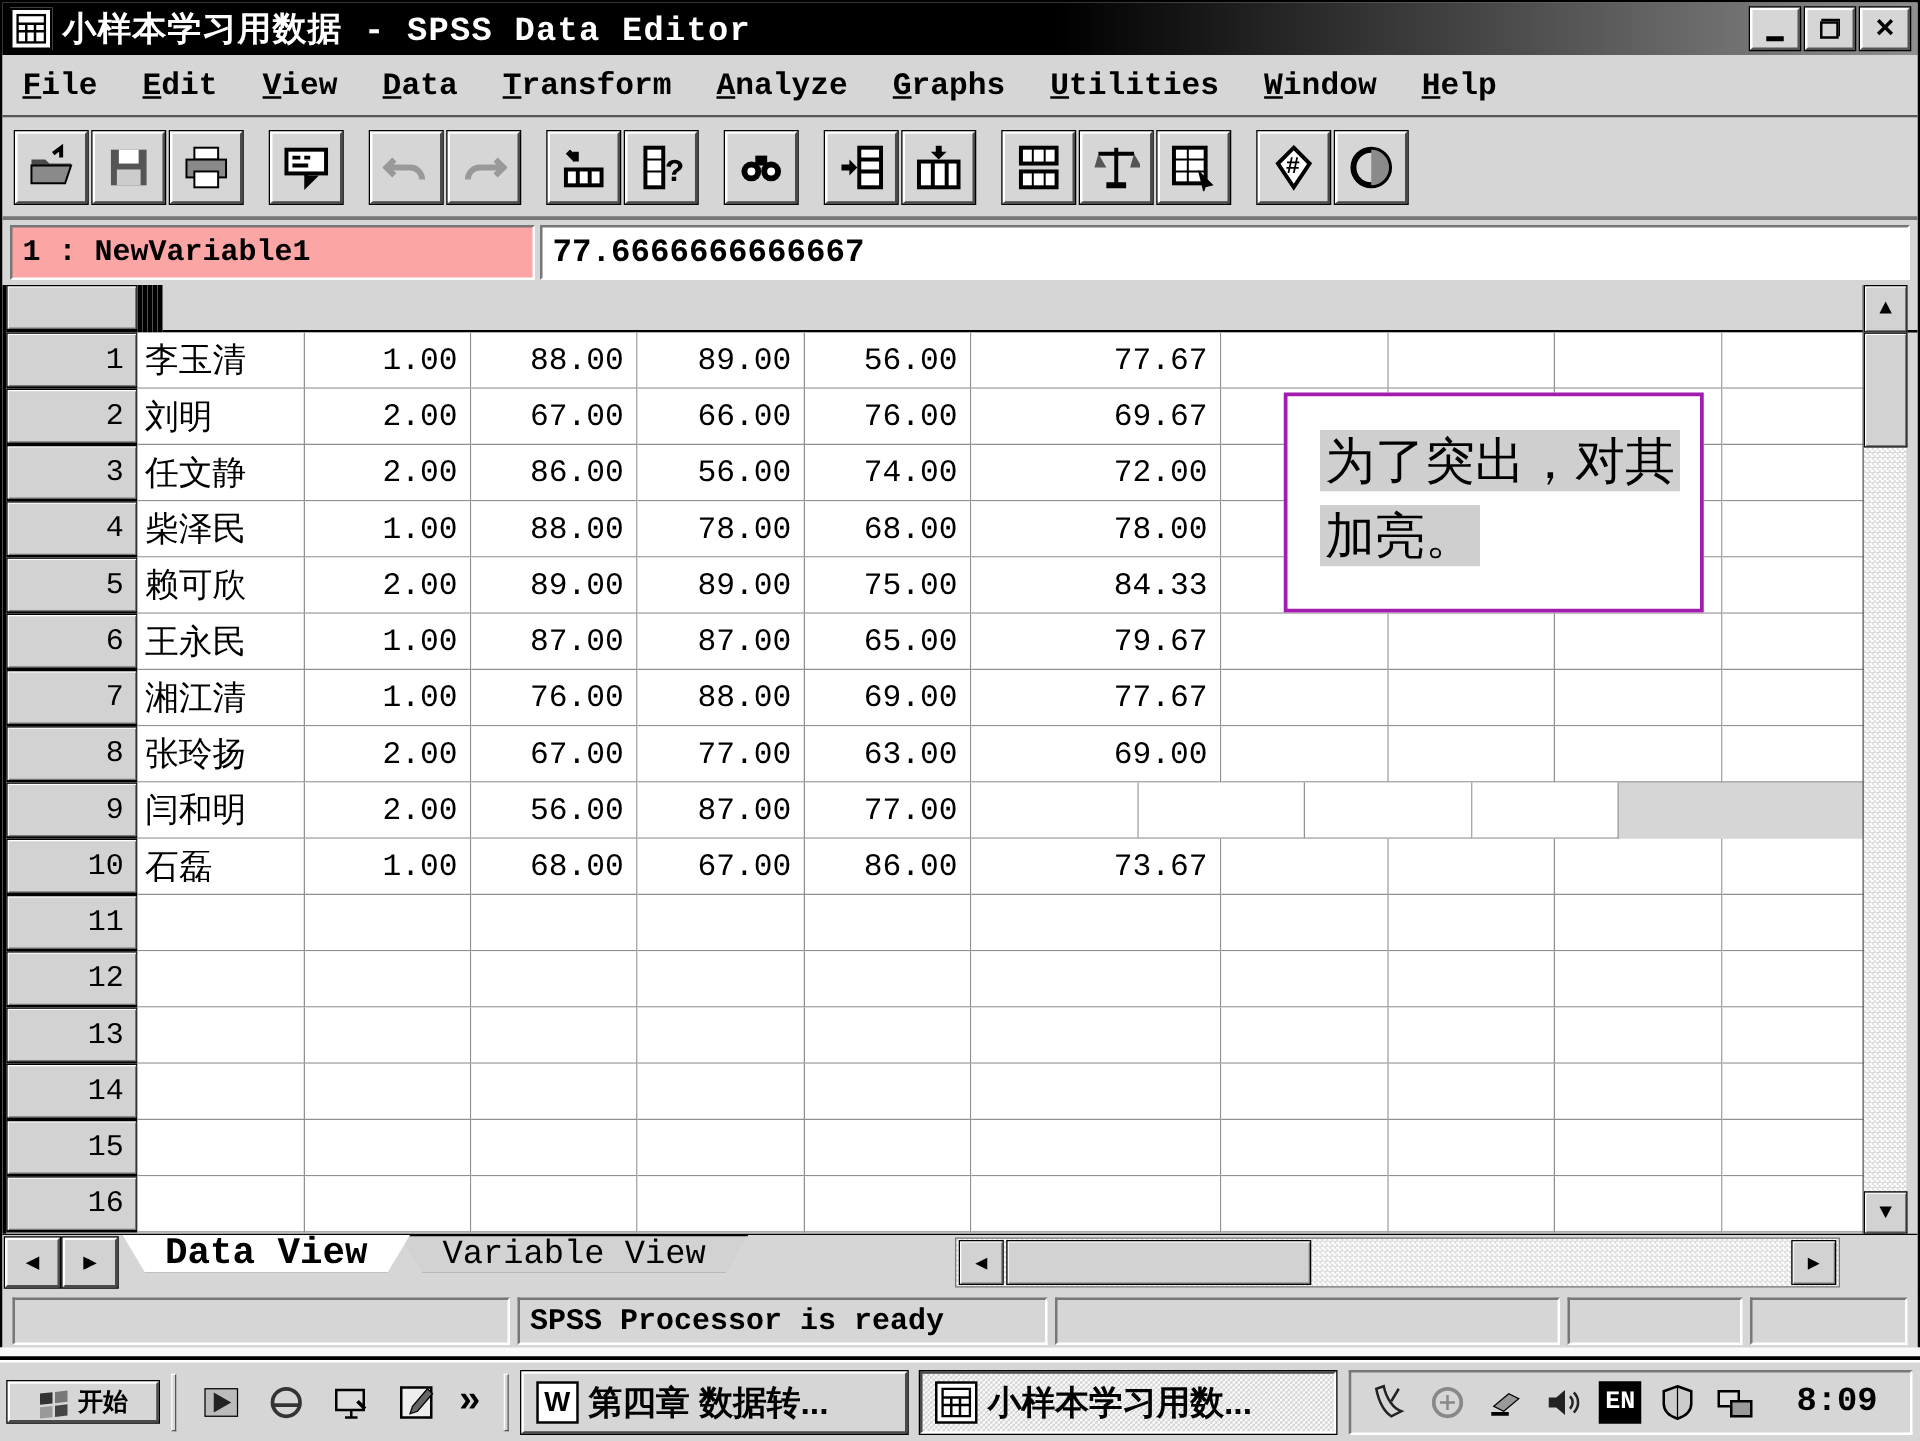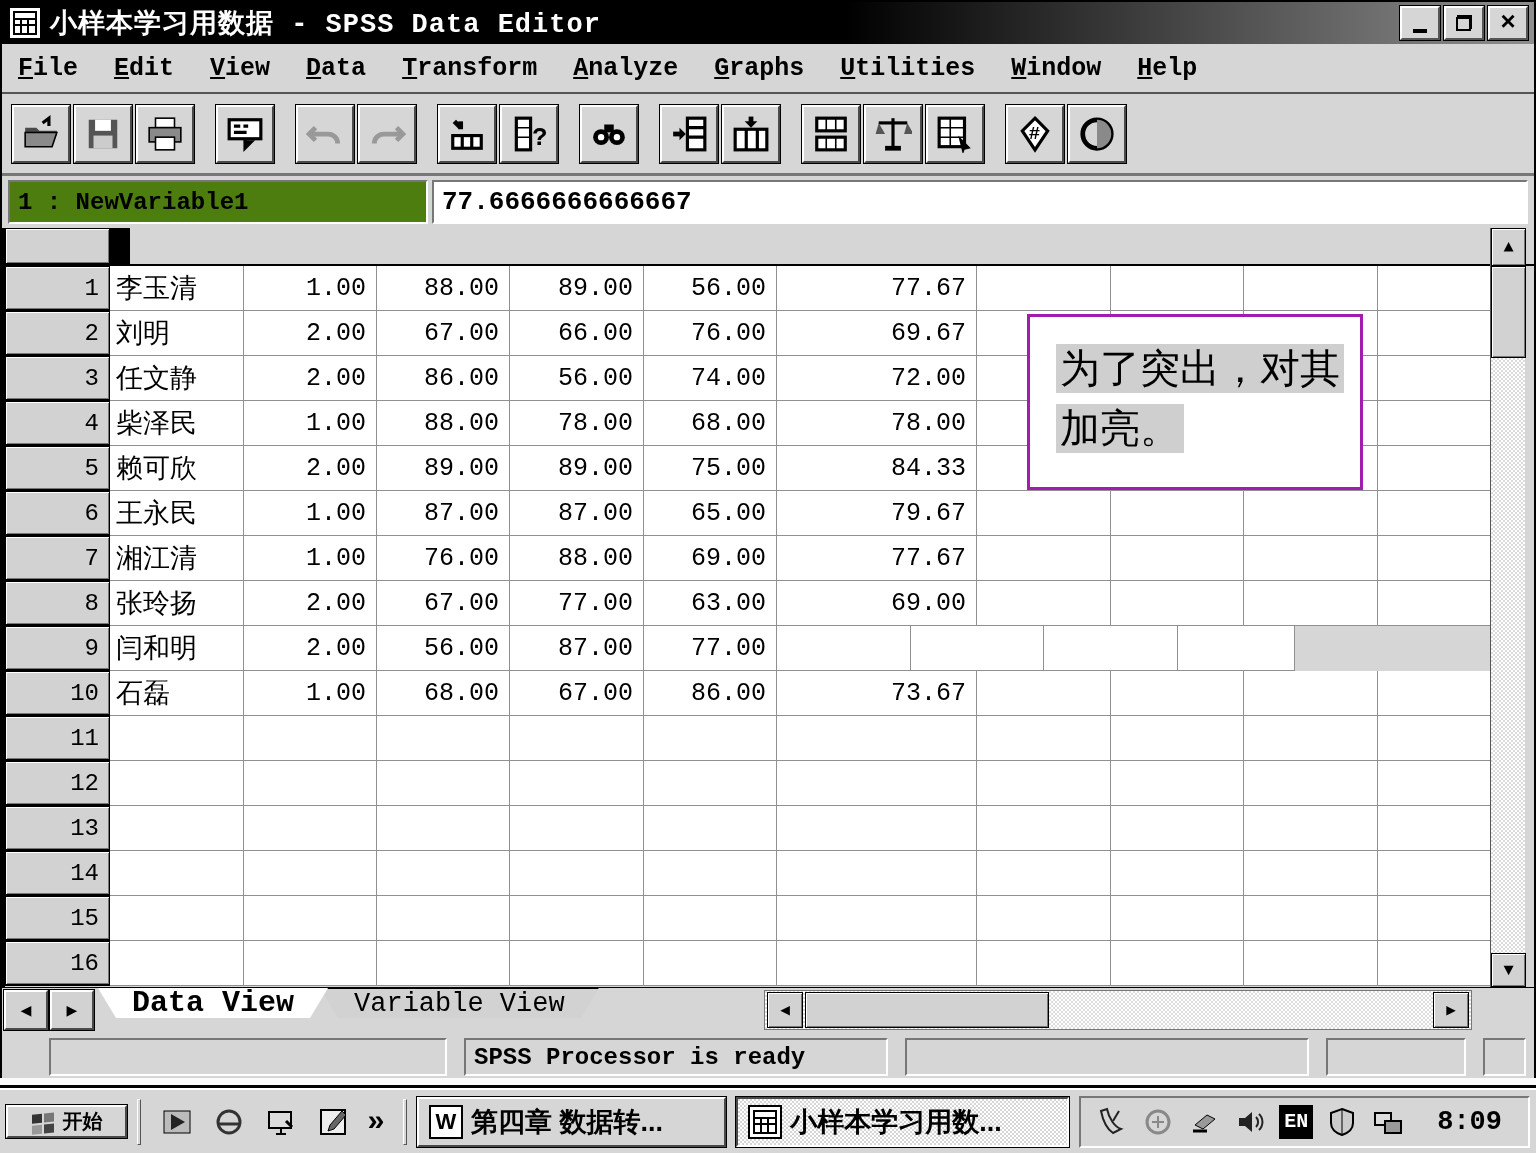--- a/index.html
+++ b/index.html
@@ -33,21 +33,21 @@
   
   .toolbar { height: 82px; display: flex; align-items: center; padding: 0 10px; gap: 4px;
              border-bottom: 3px solid #777; background: #d6d6d6; flex: 0 0 auto; }
   .tb-gap { width: 14px; }
   .tb-btn { width: 58px; height: 58px; background: #d6d6d6; border: 2px solid; border-color: #fff #4a4a4a #4a4a4a #fff;
             outline: 1px solid #000; display: flex; align-items: center; justify-content: center; }
   .tb-btn svg { width: 38px; height: 38px; }
 
   
   .cellref { height: 52px; display: flex; align-items: center; padding: 3px 6px; gap: 4px; background: #d6d6d6; flex: 0 0 auto; }
-  .cellref-label { width: 420px; height: 44px; background: #4d7c0f; border: 2px solid; border-color: #777 #fff #fff #777;
+  .cellref-label { width: 420px; height: 44px; background: #fca5a5; border: 2px solid; border-color: #777 #fff #fff #777;
                    font-size: 24px; font-weight: bold; display: flex; align-items: center; padding-left: 8px; }
   .cellref-value { flex: 1; height: 44px; background: #fff; border: 2px solid; border-color: #777 #fff #fff #777;
                    font-size: 26px; font-weight: bold; display: flex; align-items: center; padding-left: 8px; }
 
   
   .gridwrap { position: relative; height: 759px; background: #d6d6d6; flex: 0 0 auto; border-left: 3px solid #000; }
   .gridheader { display: flex; height: 38px; border-bottom: 2px solid #000; }
   .corner { width: 105px; background: #d2d2d2; border: 1px solid #000;
             box-shadow: inset 1px 1px 0 #fff, inset -1px -1px 0 #777; }
   .colhead { height: 38px; background: #d2d2d2; border: 1px solid #000;
@@ -109,22 +109,22 @@
   .hscroll { position: absolute; left: 762px; top: 2px; width: 708px; height: 40px;
              background: repeating-conic-gradient(#fff 0% 25%, #dcdcdc 0% 50%) 0 0/4px 4px; border: 1px solid #777; }
   .hs-btn { position: absolute; top: 1px; width: 36px; height: 36px; background: #d2d2d2; border: 1px solid #000;
             box-shadow: inset 1px 1px 0 #fff, inset -1px -1px 0 #777;
             display: flex; align-items: center; justify-content: center; font-size: 16px; }
   .hs-left { left: 2px; } .hs-right { right: 2px; }
   .hs-thumb { position: absolute; left: 40px; top: 1px; width: 244px; height: 36px; background: #d2d2d2;
               border: 1px solid #000; box-shadow: inset 1px 1px 0 #fff, inset -1px -1px 0 #777; }
 
   
-  .statusbar { height: 48px; background: #d6d6d6; display: flex; align-items: center; gap: 17px;
-               padding: 0 8px; flex: 0 0 auto; margin-left: 39px; }
+  .statusbar { height: 48px; background: #d6d6d6; display: flex; align-items: center; gap: 6px;
+               padding: 0 8px; flex: 0 0 auto; }
   .sseg { height: 38px; border: 2px solid; border-color: #777 #fff #fff #777; background: #d6d6d6;
           display: flex; align-items: center; padding-left: 8px; font-size: 24px; font-weight: bold; }
   .sseg1 { width: 398px; } .sseg2 { width: 424px; } .sseg3 { width: 404px; }
   .sseg4 { width: 140px; } .sseg5 { flex: 1; }
 
   
   .desktop-gap { height: 10px; background: #fafafa; }
   .taskbar { height: 65px; background: #d6d6d6; border-top: 2px solid #fff; box-shadow: 0 -3px 0 #000;
              display: flex; align-items: center; padding: 0 6px; gap: 10px; }
   .start-btn { width: 122px; height: 33px; background: #d6d6d6; border: 2px solid; border-color: #fff #4a4a4a #4a4a4a #fff;

